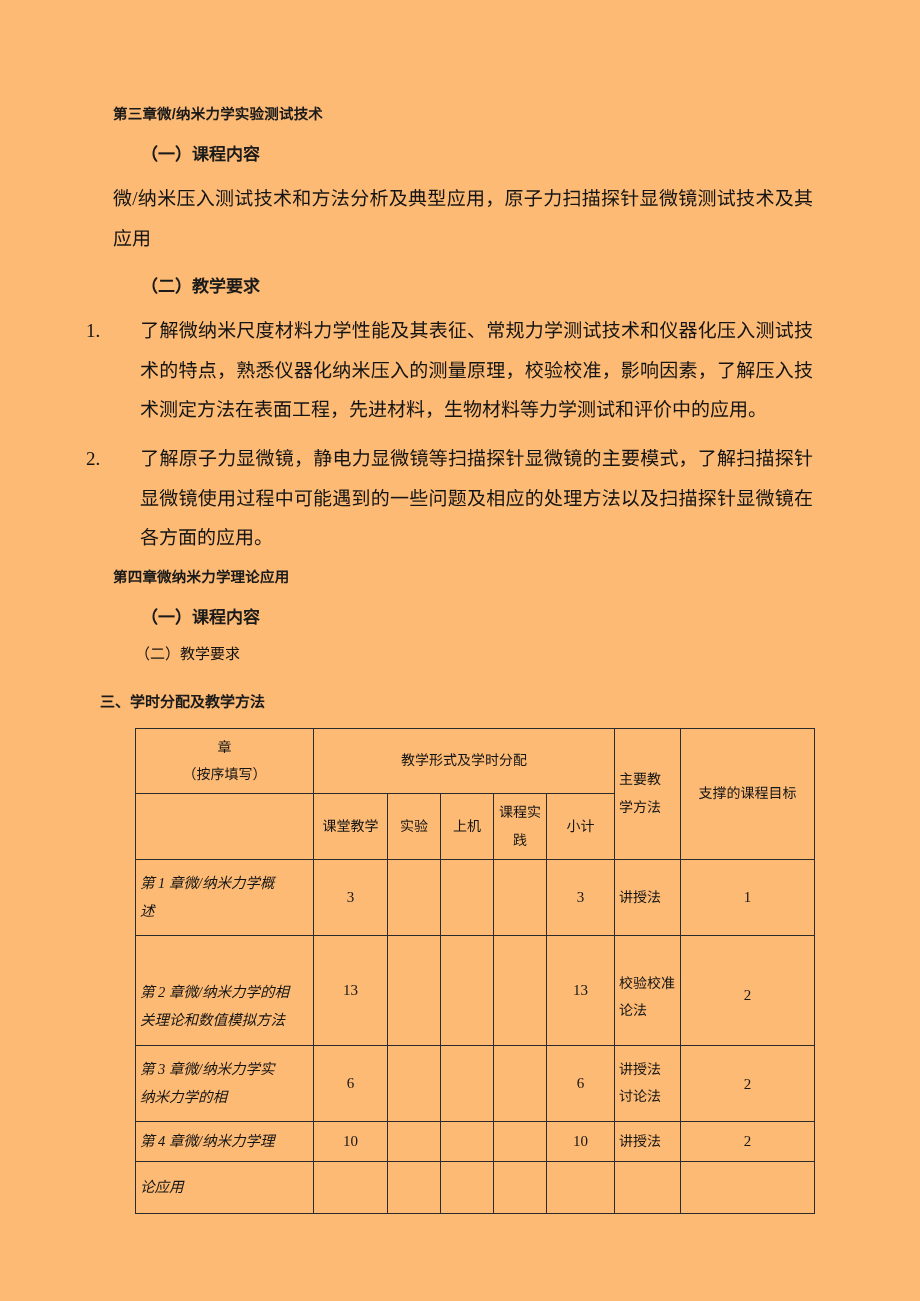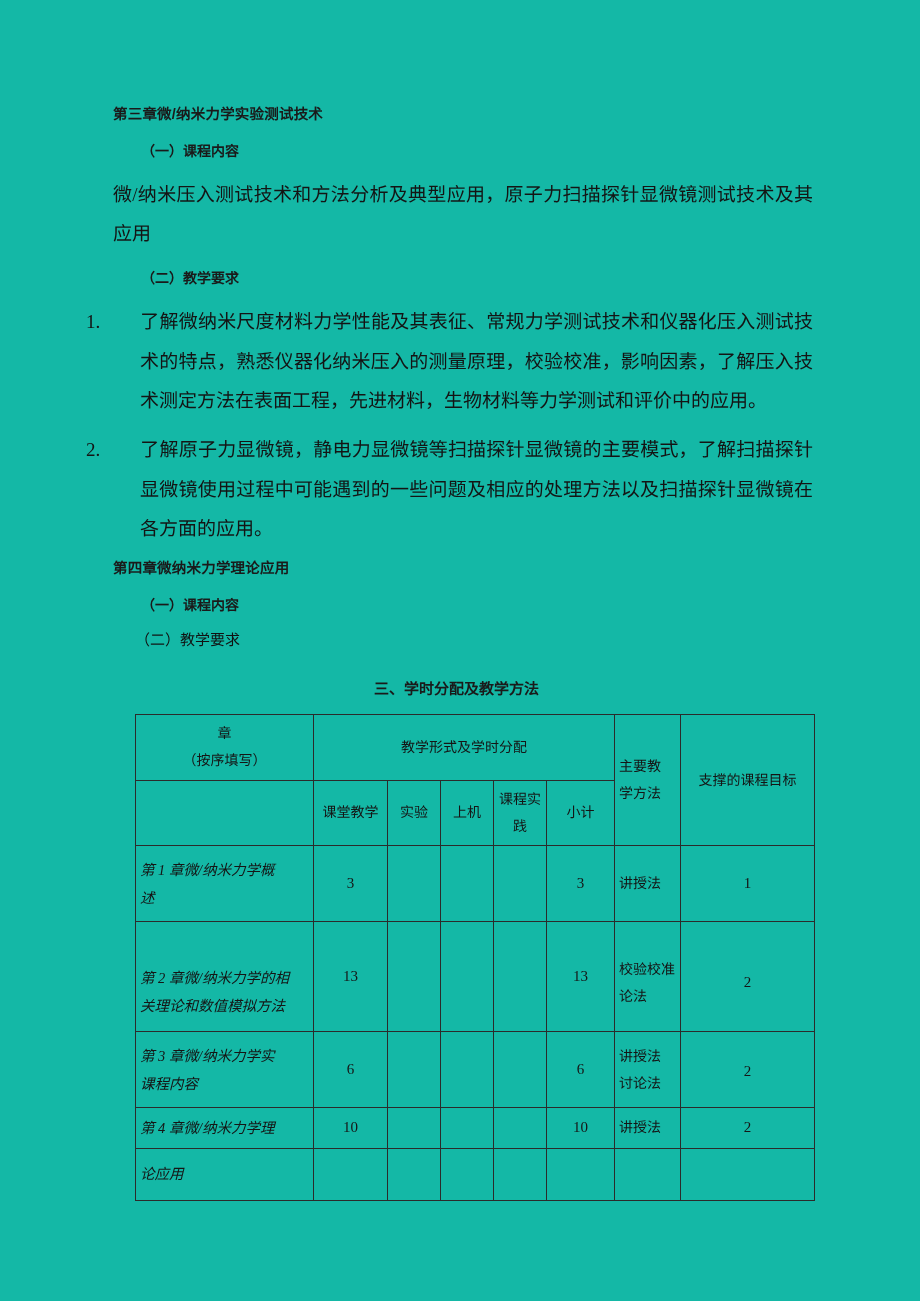--- a/index.html
+++ b/index.html
@@ -11,21 +11,21 @@
   body {
     font-family: "Liberation Serif", "DejaVu Serif", serif;
     color: #000000;
     -webkit-font-smoothing: antialiased;
   }
   .page {
     position: relative;
     width: 920px;
     height: 1301px;
     margin: 0 auto;
-    background: #14b8a6;
+    background: #fdba74;
     overflow: hidden;
     box-sizing: border-box;
   }
   .content {
     position: absolute;
     left: 113px;
     top: 104px;
     width: 700px;
   }
 
@@ -33,22 +33,22 @@
   .chap-title {
     font-family: "Liberation Sans", "DejaVu Sans", sans-serif;
     font-size: 14.5px;
     font-weight: 700;
     line-height: 1.5;
     letter-spacing: 0.2px;
     margin: 0 0 13px 0;
     color: #1a1a1a;
   }
   .sub-head {
-    font-family: Liberation Mono, monospace;
-    font-size: 14px;
+    font-family: Liberation Serif, serif;
+    font-size: 17px;
     font-weight: 700;
     line-height: 1.5;
     margin: 16px 0 12px 0;
     padding-left: 28px;
     color: #1a1a1a;
   }
   .sub-head-serif {
     font-family: "Liberation Serif", "DejaVu Serif", serif;
     font-size: 15px;
     font-weight: 400;
@@ -57,21 +57,20 @@
     padding-left: 22px;
     color: #111;
   }
   .sec-title {
     font-family: "Liberation Sans", "DejaVu Sans", sans-serif;
     font-size: 15px;
     font-weight: 700;
     line-height: 1.5;
     margin: 26px 0 14px -13px;
     color: #1a1a1a;
-    text-align: center;
   }
 
   
   .para {
     font-size: 19px;
     line-height: 2.07;
     margin: 0 0 10px 0;
     text-align: justify;
     text-justify: inter-ideograph;
     color: #141414;
@@ -300,21 +299,21 @@
             </td>
             <td class="vt">
               <div class="cell num-cell" style="padding-top:16px">2</div>
             </td>
           </tr>
 
           <tr class="row-c">
             <td>
               <div class="cell c-left serif">
                 <div>第 3 章微/纳米力学实</div>
-                <div>课程内容</div>
+                <div>纳米力学的相</div>
               </div>
             </td>
             <td>
               <div class="cell num-cell">6</div>
             </td>
             <td>
               <div class="cell num-cell"></div>
             </td>
             <td>
               <div class="cell num-cell"></div>

